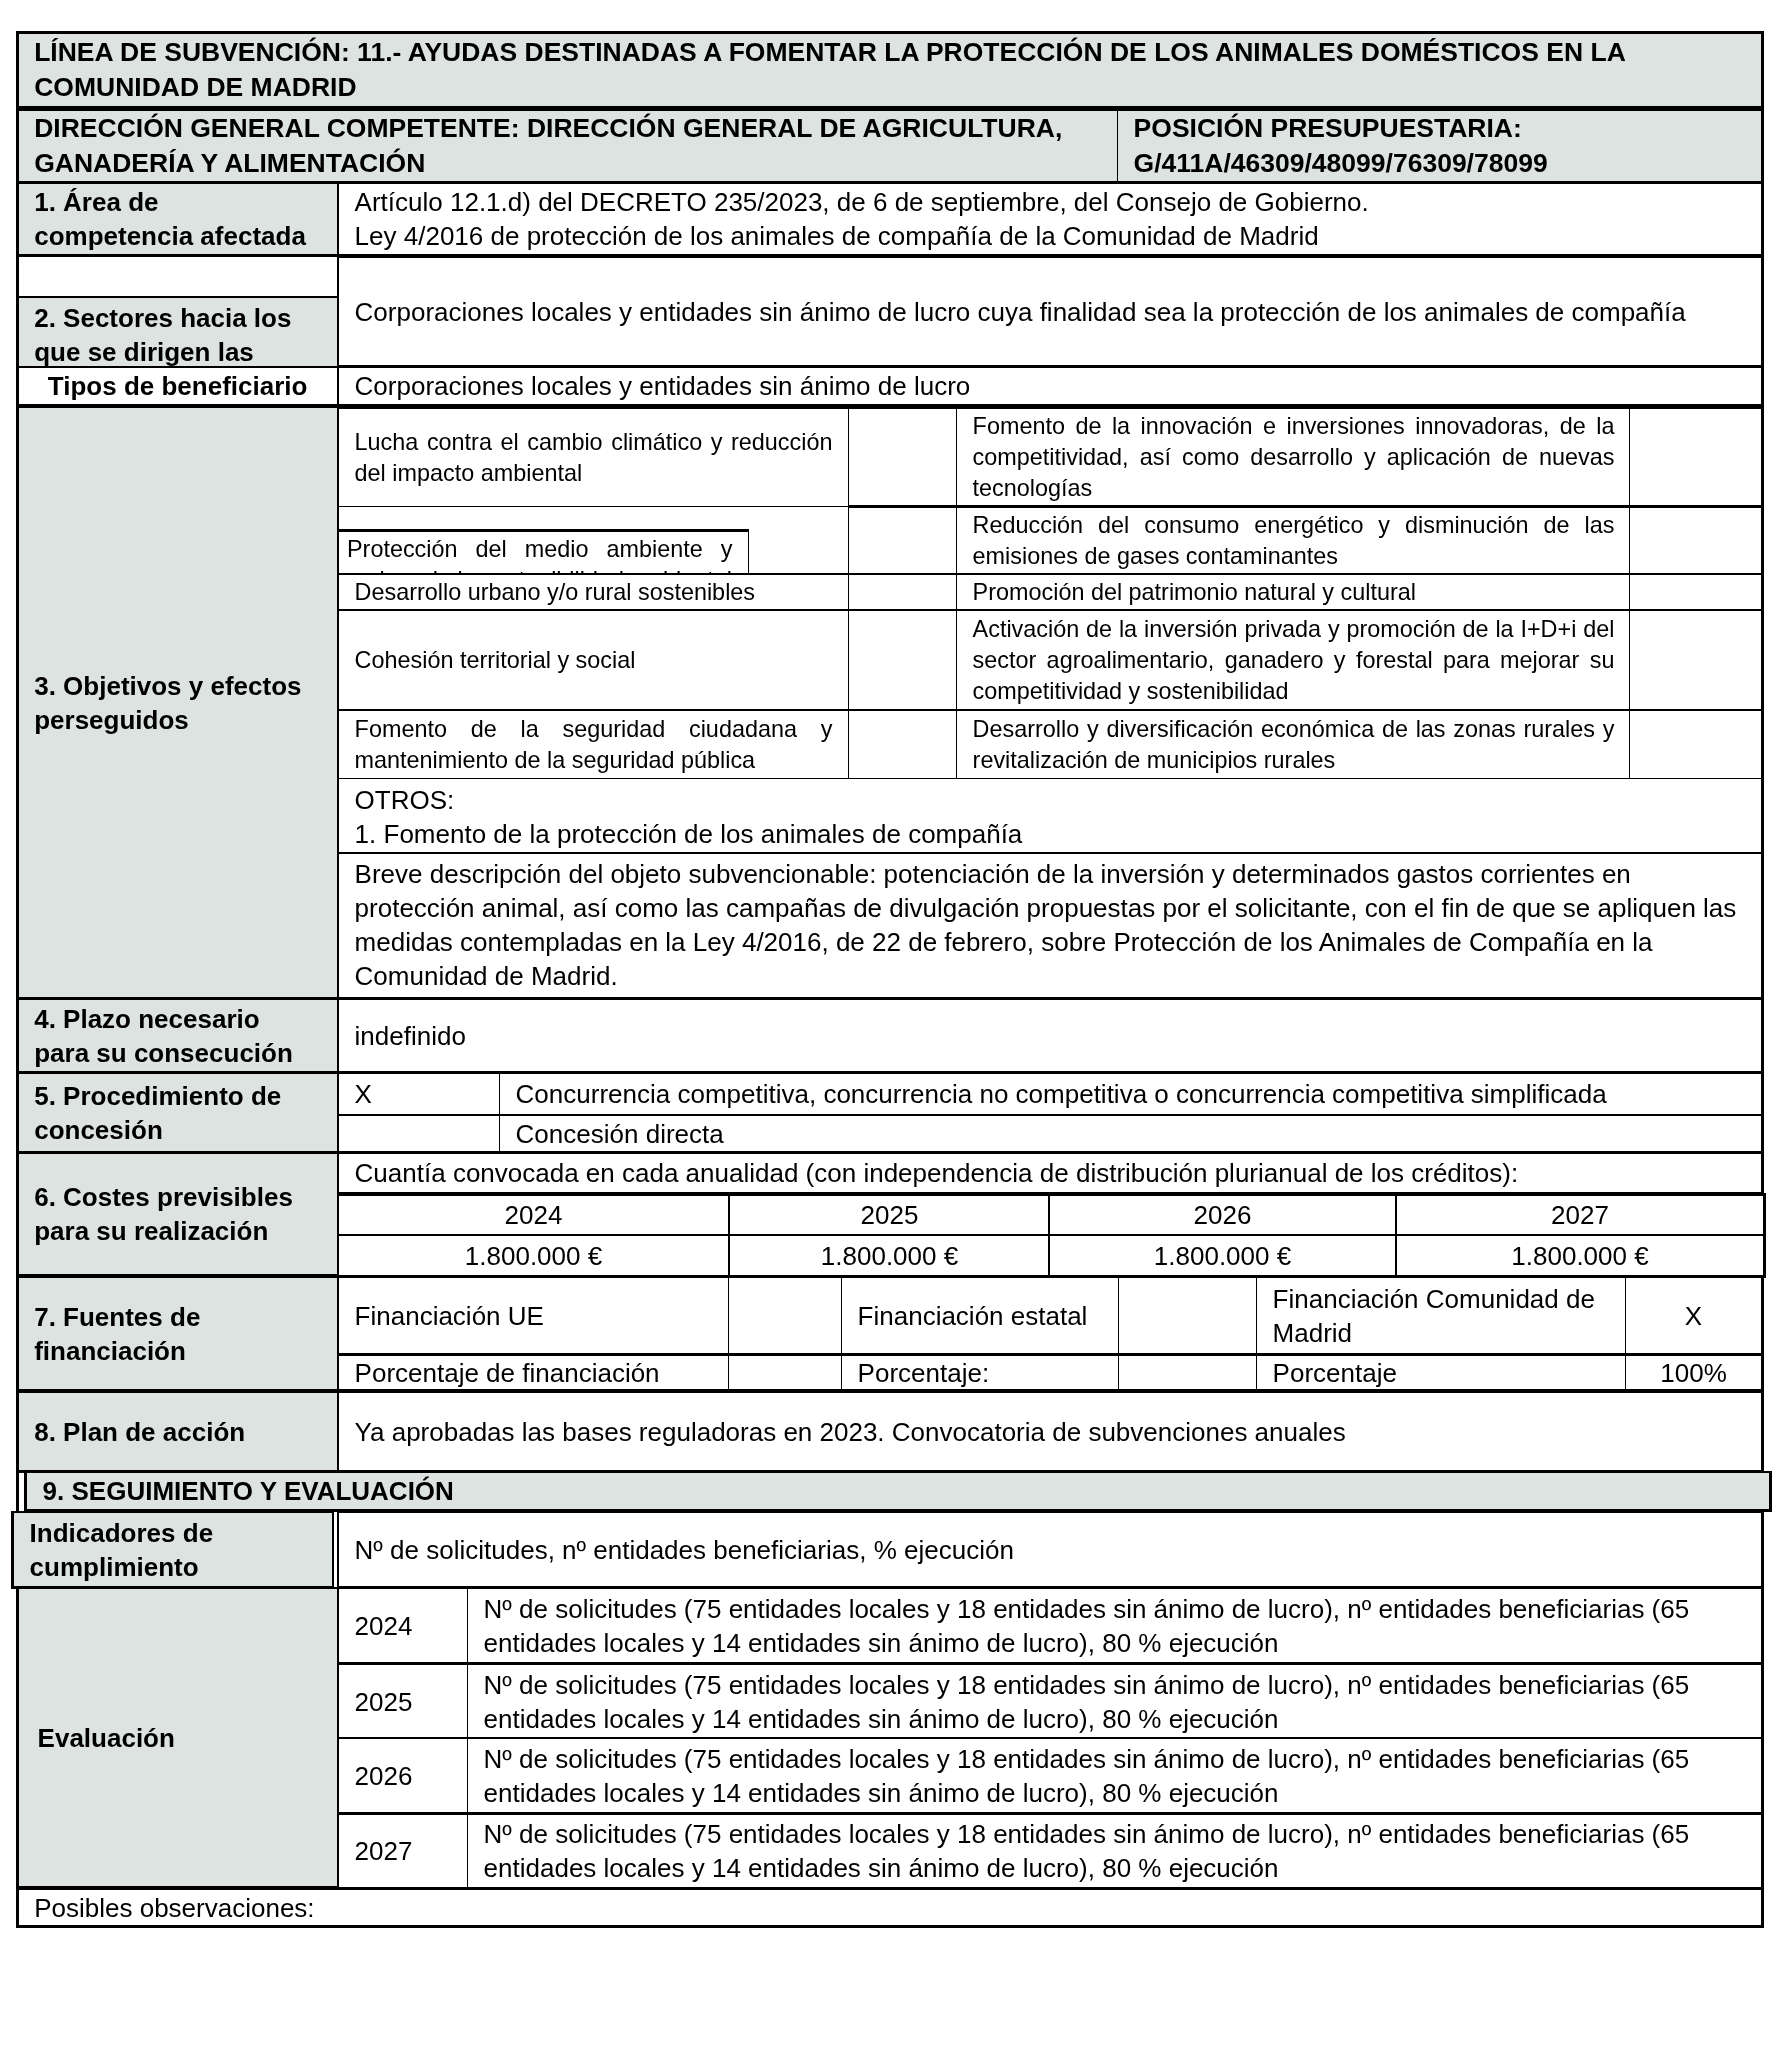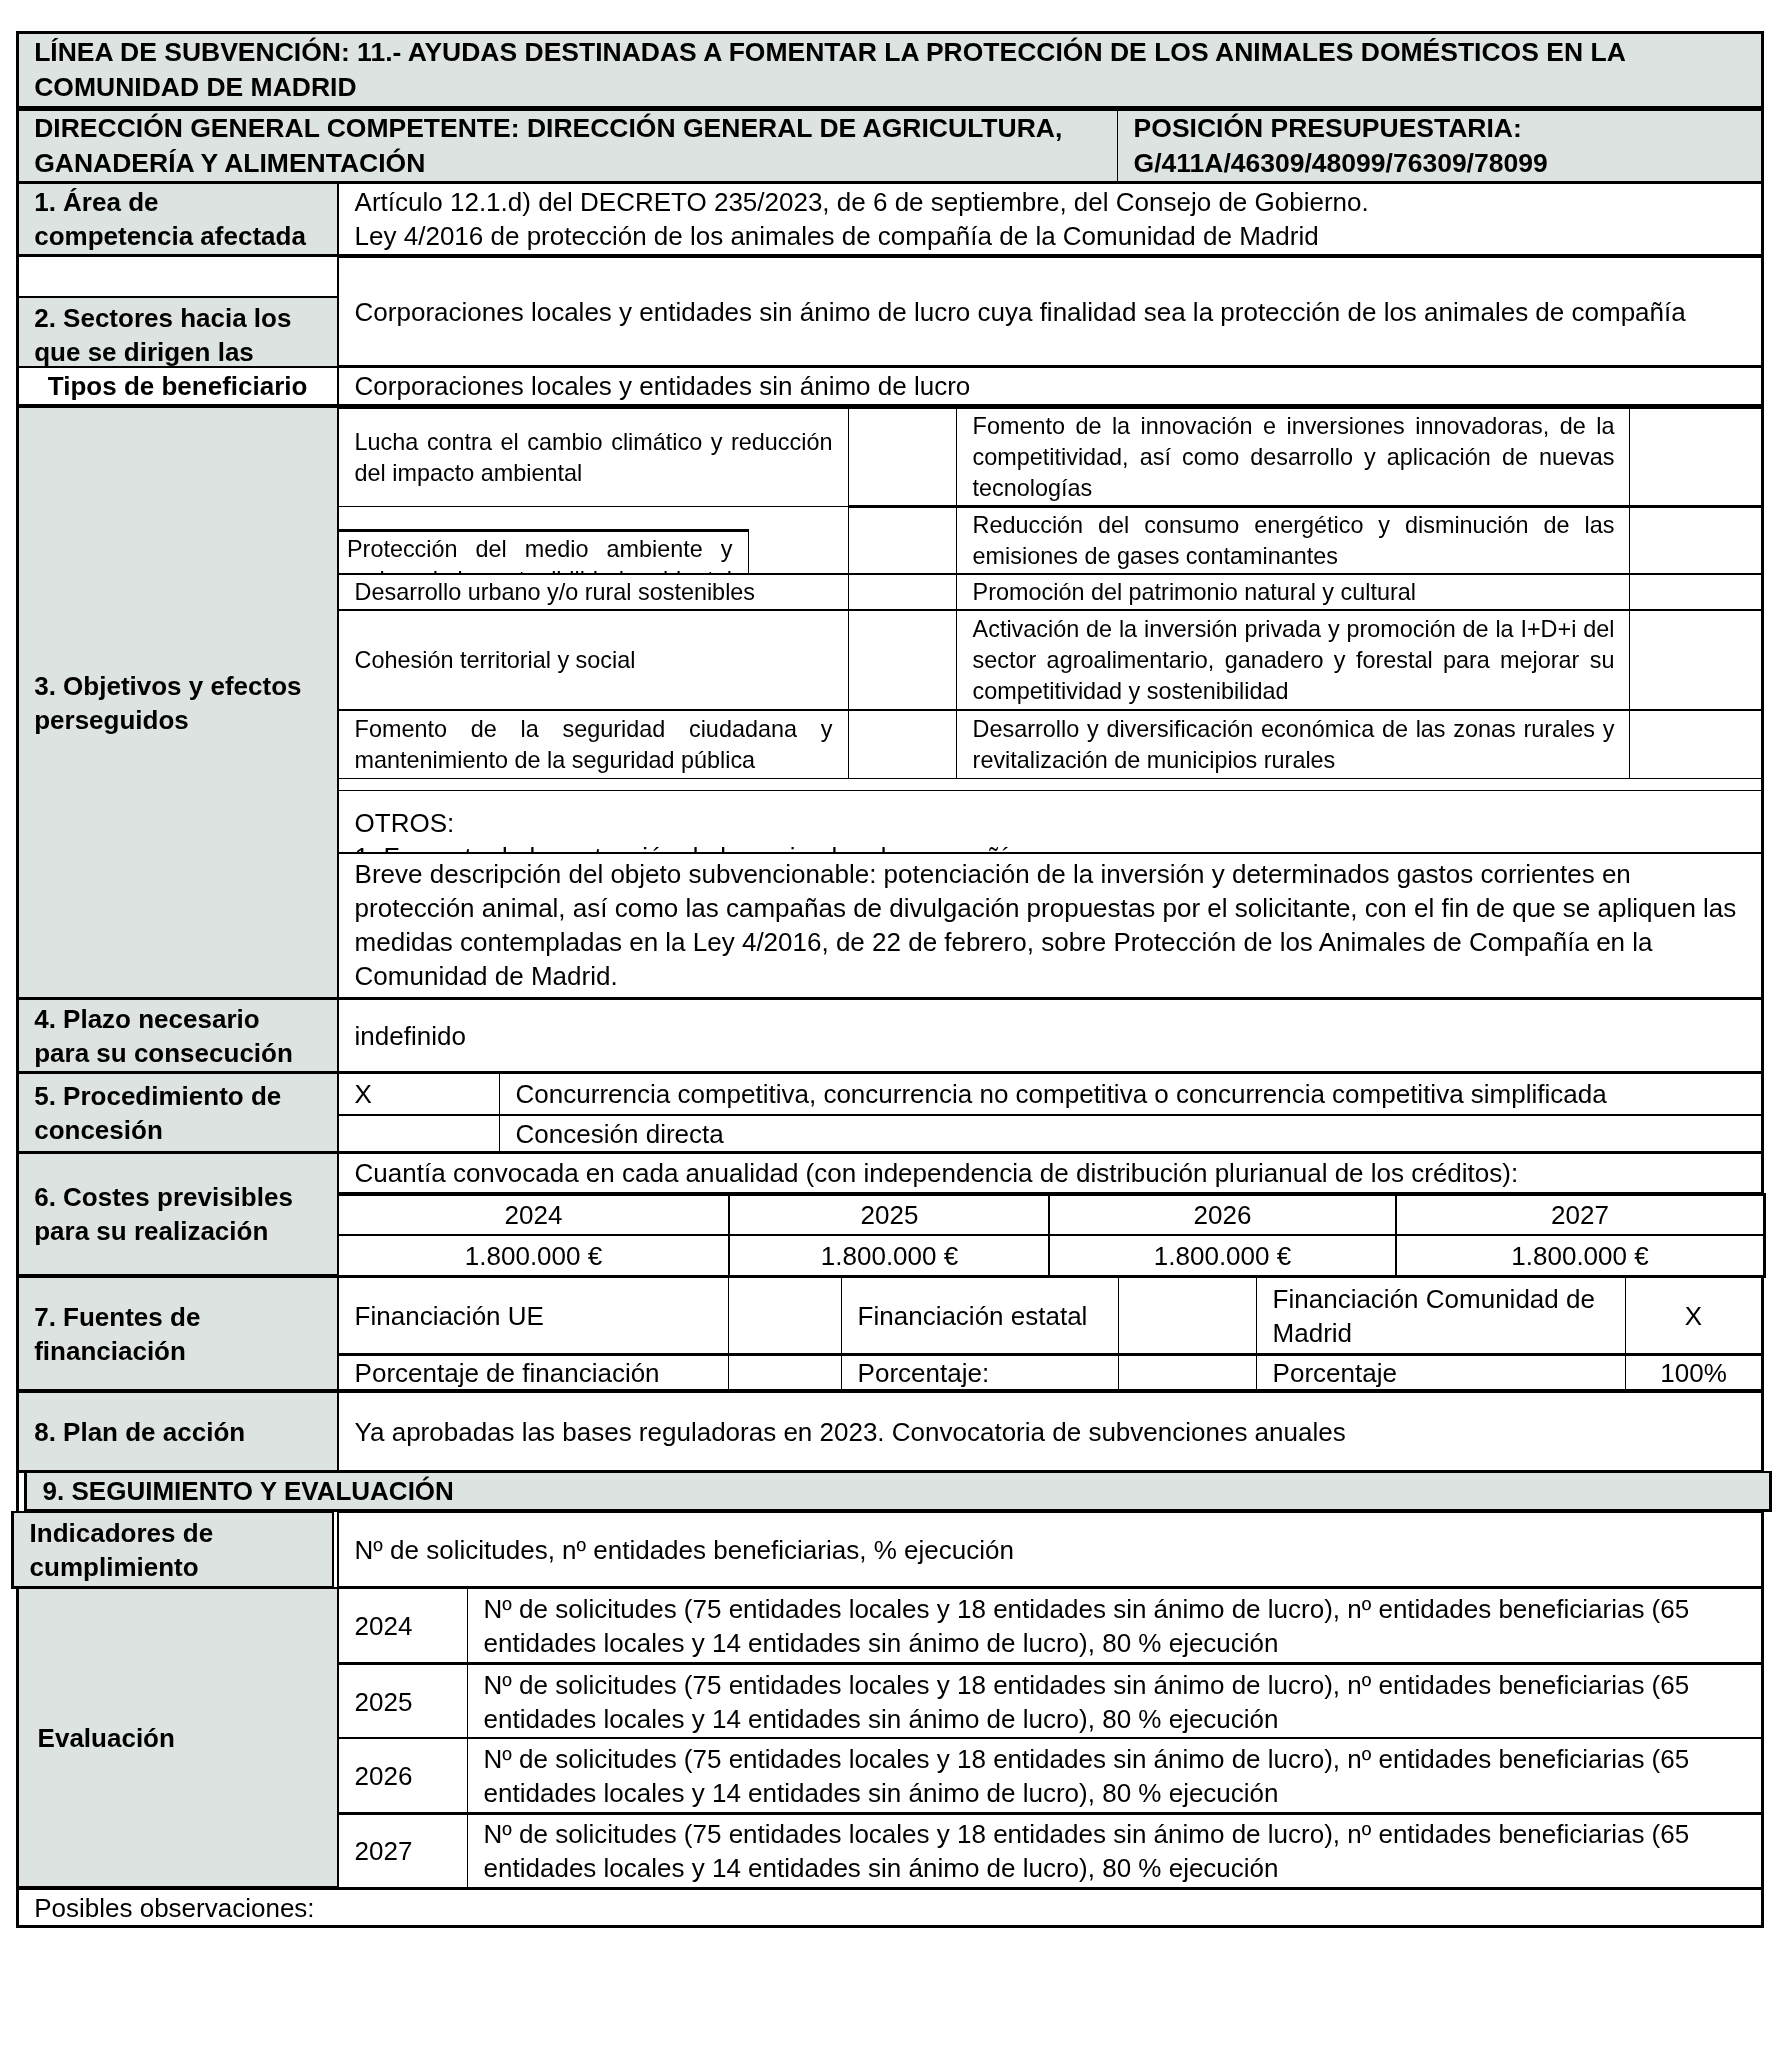--- a/index.html
+++ b/index.html
@@ -121,21 +121,21 @@
       <span class="txt"></span>
     </div>
     <div class="cell small just" style="left:956px;top:709px;width:675px;height:70px;border-width:2.3px 1.6px 1.6px 1.6px;">
       <span class="txt">Desarrollo y diversificación económica de las zonas rurales y revitalización de municipios rurales</span>
     </div>
     <div class="cell center" style="left:1629px;top:709px;width:135px;height:70px;border-width:2.3px 3.9px 1.6px 1.6px;">
       <span class="txt"></span>
     </div>
   </div>
 
-<div class="cell top" style="left:337px;top:778px;width:1427px;height:76px;border-width:1.6px 3.9px 1.6px 2.3px;padding-top:15px;margin-top:12px;">
+<div class="cell top" style="left:337px;top:778px;width:1427px;height:76px;border-width:1.6px 3.9px 1.6px 2.3px;padding-top:4px;">
   <span class="txt">
     <span style="display:block">OTROS:</span>
     <span style="display:block">1. Fomento de la protección de los animales de compañía</span>
   </span>
 </div>
 <div class="cell top" style="left:337px;top:852px;width:1427px;height:148px;border-width:2.3px 3.9px 3.9px 2.3px;padding-top:3.1px;">
   <span class="txt">Breve descripción del objeto subvencionable:  potenciación de la inversión y determinados gastos corrientes en protección animal, así como las campañas de divulgación propuestas por el solicitante, con el fin de que se apliquen las medidas contempladas en la Ley 4/2016, de 22 de febrero, sobre Protección de los Animales de Compañía en la Comunidad de Madrid.</span>
 </div>
 
 <div class="cell gray bold" style="left:15.6px;top:998px;width:323px;height:76px;border-width:2.3px 2.3px 3.9px 3.9px;">

